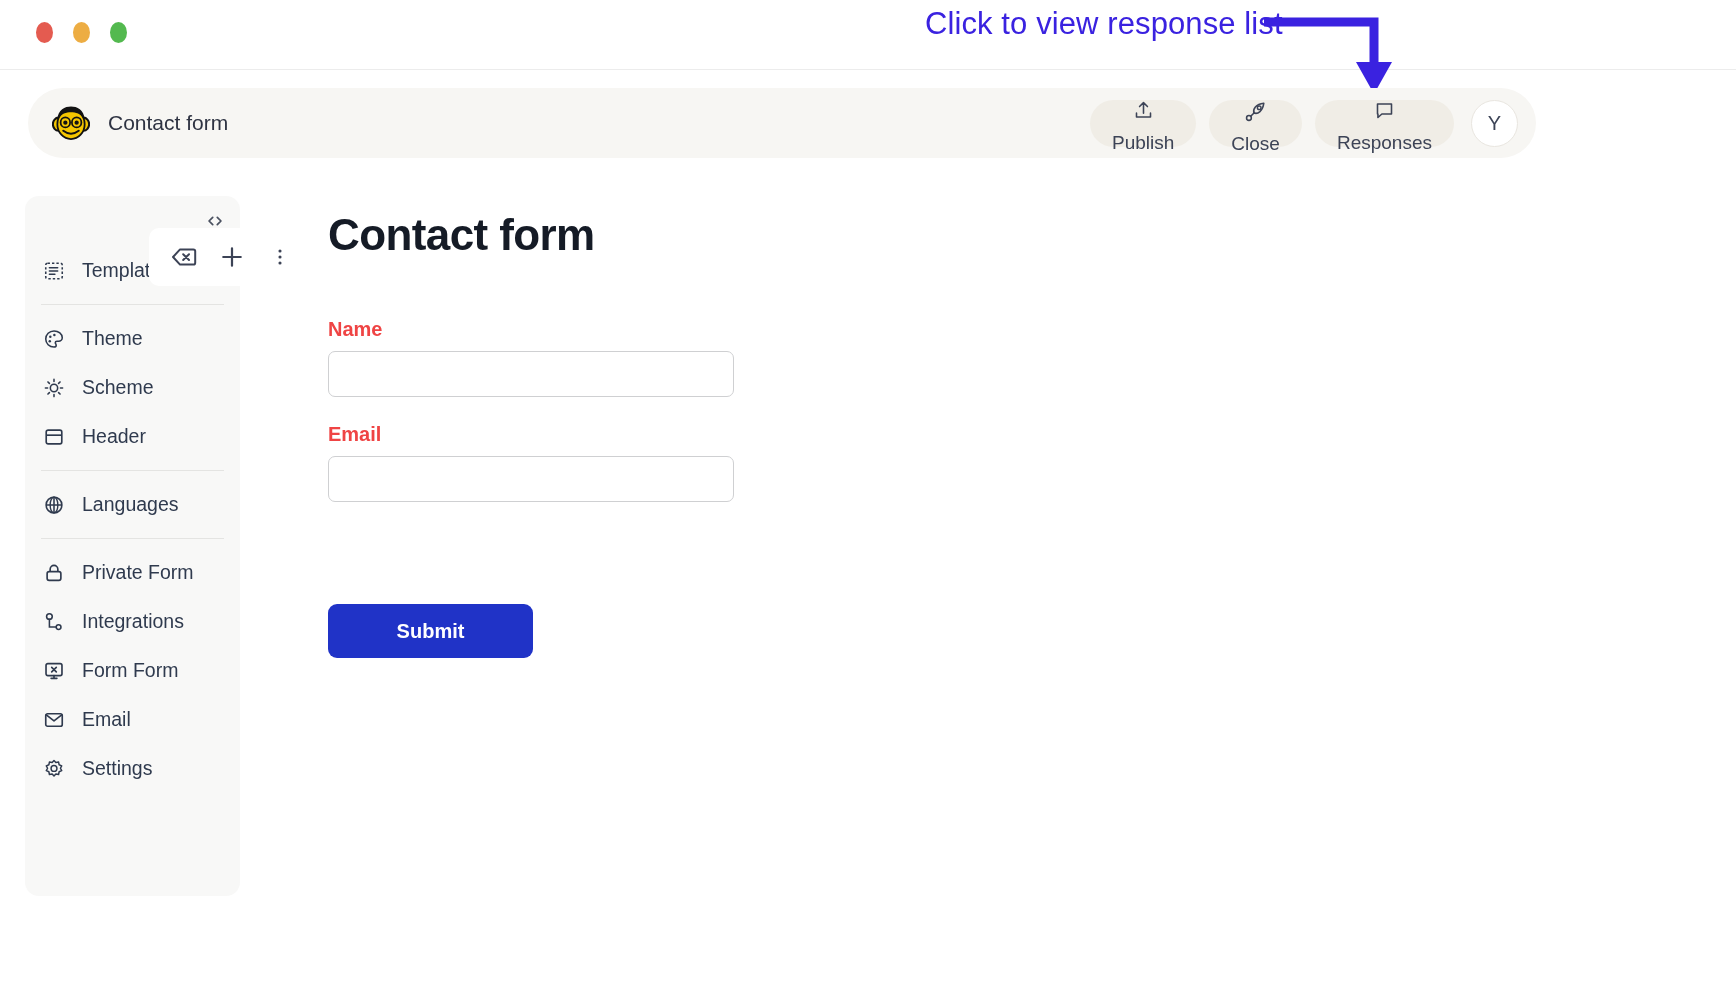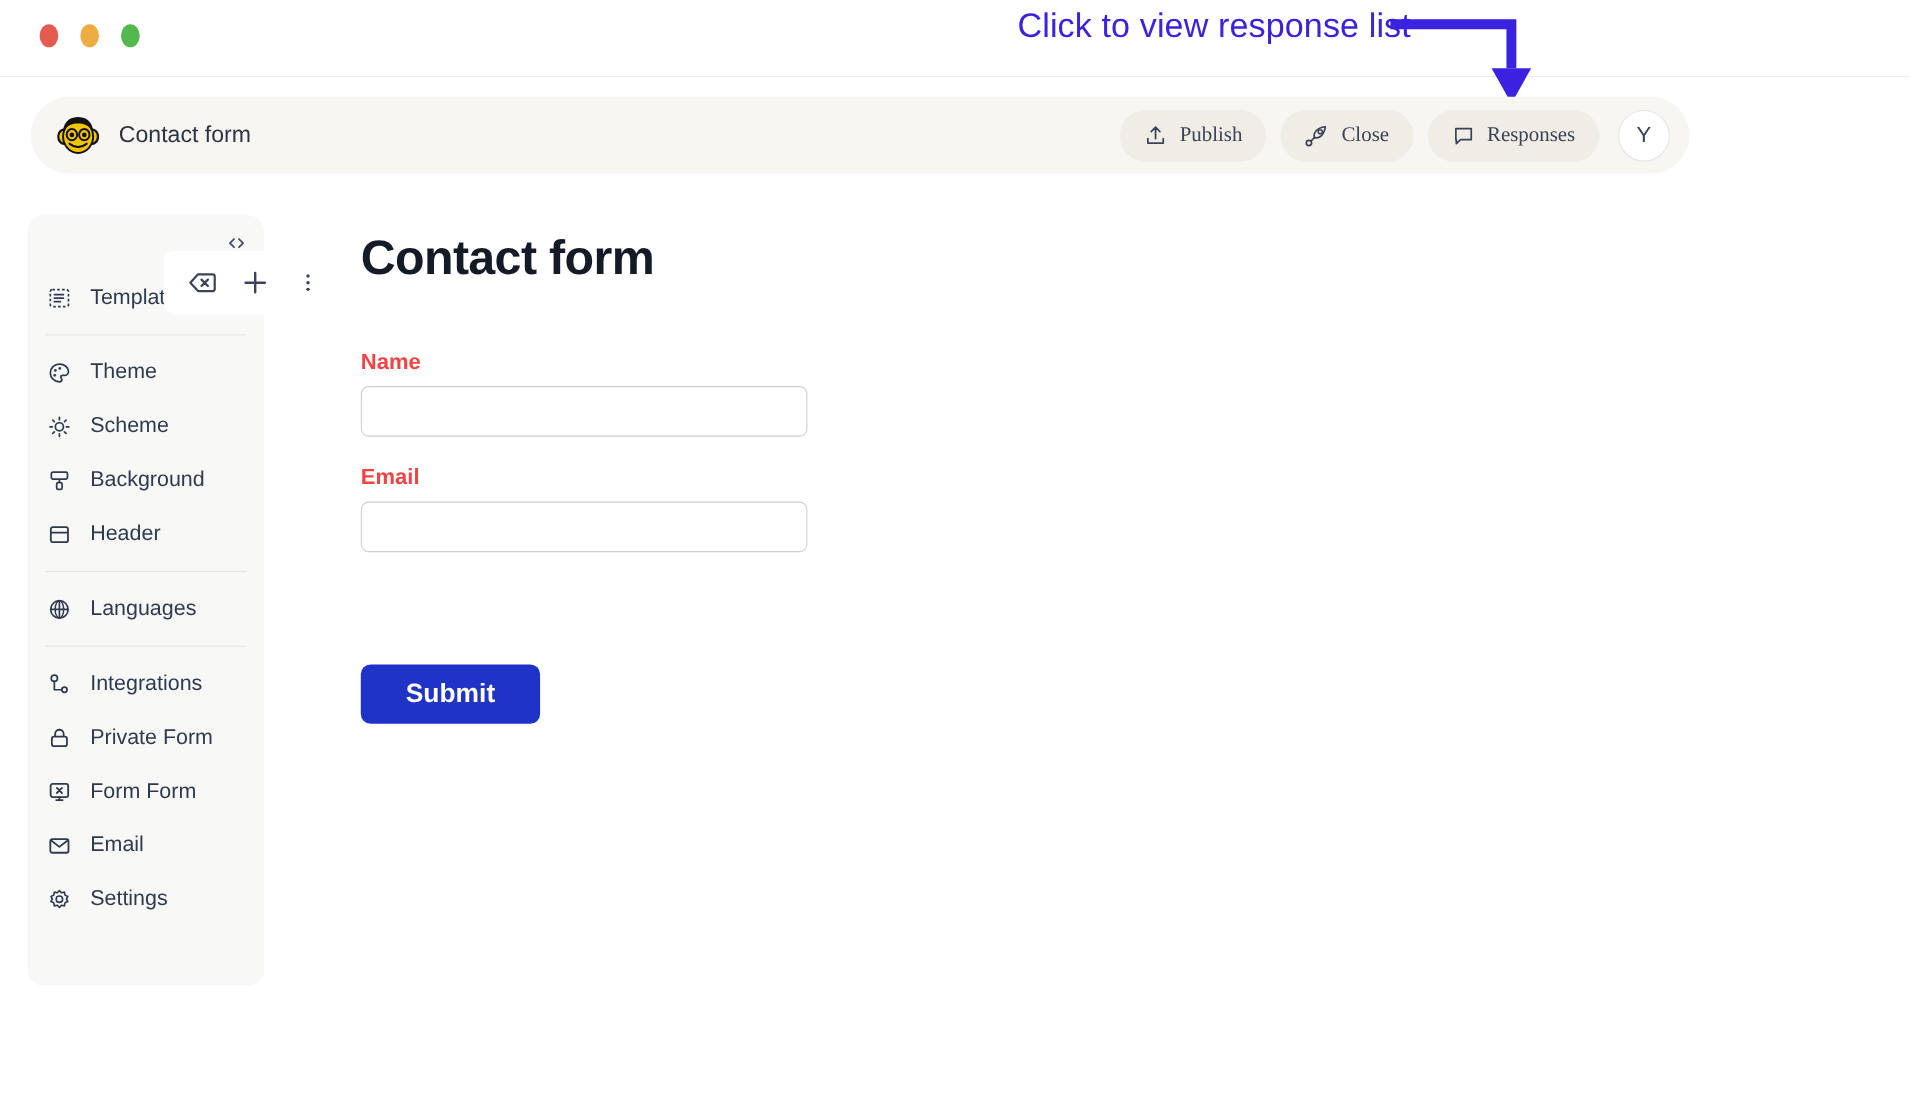--- a/index.html
+++ b/index.html
@@ -103,23 +103,24 @@
   .pill-btn {
     height: 47px;
     border: none;
     border-radius: 24px;
     background: #f0ede6;
     display: flex;
     align-items: center;
     gap: 11px;
     padding: 0 22px;
     cursor: pointer;
-    font-family: Liberation Serif, serif;
+    font-family: Liberation Sans, sans-serif;
     font-size: 19px;
     color: #3c4356;
+    flex-direction: column;
   }
   .pill-btn svg { display: block; flex: none; }
   .avatar-btn {
     width: 47px;
     height: 47px;
     border-radius: 50%;
     background: #ffffff;
     border: 1px solid #e9e6e0;
     display: flex;
     align-items: center;
@@ -240,27 +241,27 @@
     resize: none;
     font-family: "Liberation Sans", sans-serif;
     font-size: 17px;
     padding: 10px 12px;
     color: #2f3a4e;
     display: block;
   }
   .field.message { margin-bottom: 0; }
   .submit-btn {
     margin-top: 76px;
-    width: 163px;
+    width: 205px;
     height: 54px;
     border: none;
     border-radius: 9px;
     background: #2033c7;
     color: #ffffff;
-    font-size: 24px;
+    font-size: 20px;
     font-weight: 700;
     cursor: pointer;
     font-family: "Liberation Sans", sans-serif;
   }
 </style>
 </head>
 <body>
 
 <div id="app">
 
@@ -354,28 +355,20 @@
       </div>
 
       <div class="side-item">
         <svg class="ico" viewBox="0 0 24 24">
           <circle cx="12" cy="12" r="4" stroke="#2f3a4e" stroke-width="1.7" fill="none"></circle>
           <path d="M12 2.6 V5 M12 19 V21.4 M2.6 12 H5 M19 12 H21.4 M5.4 5.4 L7 7 M17 17 L18.6 18.6 M18.6 5.4 L17 7 M7 17 L5.4 18.6" stroke="#2f3a4e" stroke-width="1.7" stroke-linecap="round"></path>
         </svg>
         <span class="lbl">Scheme</span>
       </div>
 
-      <div class="side-item">
-        <svg class="ico" viewBox="0 0 24 24">
-          <rect x="4" y="3.5" width="16" height="7" rx="1.6" stroke="#2f3a4e" stroke-width="1.7" fill="none"></rect>
-          <path d="M12 10.5 V14" stroke="#2f3a4e" stroke-width="1.7"></path>
-          <rect x="9.3" y="14" width="5.4" height="6.6" rx="1.4" stroke="#2f3a4e" stroke-width="1.7" fill="none"></rect>
-        </svg>
-        <span class="lbl">Background</span>
-      </div>
 
       <div class="side-item">
         <svg class="ico" viewBox="0 0 24 24">
           <rect x="3.5" y="4.5" width="17" height="15" rx="2" stroke="#2f3a4e" stroke-width="1.8" fill="none"></rect>
           <path d="M3.5 10 H20.5" stroke="#2f3a4e" stroke-width="1.8"></path>
         </svg>
         <span class="lbl">Header</span>
       </div>
 
 
@@ -387,33 +380,33 @@
           <path d="M3.4 12 H20.6 M12 3.4 V20.6" stroke="#2f3a4e" stroke-width="1.7"></path>
           <ellipse cx="12" cy="12" rx="4.2" ry="8.6" stroke="#2f3a4e" stroke-width="1.5" fill="none"></ellipse>
         </svg>
         <span class="lbl">Languages</span>
       </div>
 
       <div class="side-sep"></div>
 
       <div class="side-item">
         <svg class="ico" viewBox="0 0 24 24">
+          <rect x="4.5" y="10.5" width="15" height="9.5" rx="2.2" stroke="#2f3a4e" stroke-width="1.8" fill="none"></rect>
+          <path d="M7.8 10.5 V7.8 C7.8 5.5 9.7 3.7 12 3.7 C14.3 3.7 16.2 5.5 16.2 7.8 V10.5" stroke="#2f3a4e" stroke-width="1.8" fill="none"></path>
+        </svg>
+        <span class="lbl">Private Form</span>
+      </div>
+
+      <div class="side-item">
+        <svg class="ico" viewBox="0 0 24 24">
           <circle cx="7" cy="6" r="3.1" stroke="#2f3a4e" stroke-width="1.7" fill="none"></circle>
           <circle cx="17" cy="17.5" r="2.6" stroke="#2f3a4e" stroke-width="1.7" fill="none"></circle>
           <path d="M7 9.1 V17.5 H14.4" stroke="#2f3a4e" stroke-width="1.7" fill="none" stroke-linecap="round"></path>
         </svg>
         <span class="lbl">Integrations</span>
-      </div>
-
-      <div class="side-item">
-        <svg class="ico" viewBox="0 0 24 24">
-          <rect x="4.5" y="10.5" width="15" height="9.5" rx="2.2" stroke="#2f3a4e" stroke-width="1.8" fill="none"></rect>
-          <path d="M7.8 10.5 V7.8 C7.8 5.5 9.7 3.7 12 3.7 C14.3 3.7 16.2 5.5 16.2 7.8 V10.5" stroke="#2f3a4e" stroke-width="1.8" fill="none"></path>
-        </svg>
-        <span class="lbl">Private Form</span>
       </div>
 
       <div class="side-item">
         <svg class="ico" viewBox="0 0 24 24">
           <rect x="3.3" y="4" width="17.4" height="13" rx="2" stroke="#2f3a4e" stroke-width="1.8" fill="none"></rect>
           <path d="M9.5 8 L14.5 13 M14.5 8 L9.5 13" stroke="#2f3a4e" stroke-width="1.8" stroke-linecap="round"></path>
           <path d="M12 17 V20 M8.8 20 H15.2" stroke="#2f3a4e" stroke-width="1.8" stroke-linecap="round"></path>
         </svg>
         <span class="lbl">Form Form</span>
       </div>

